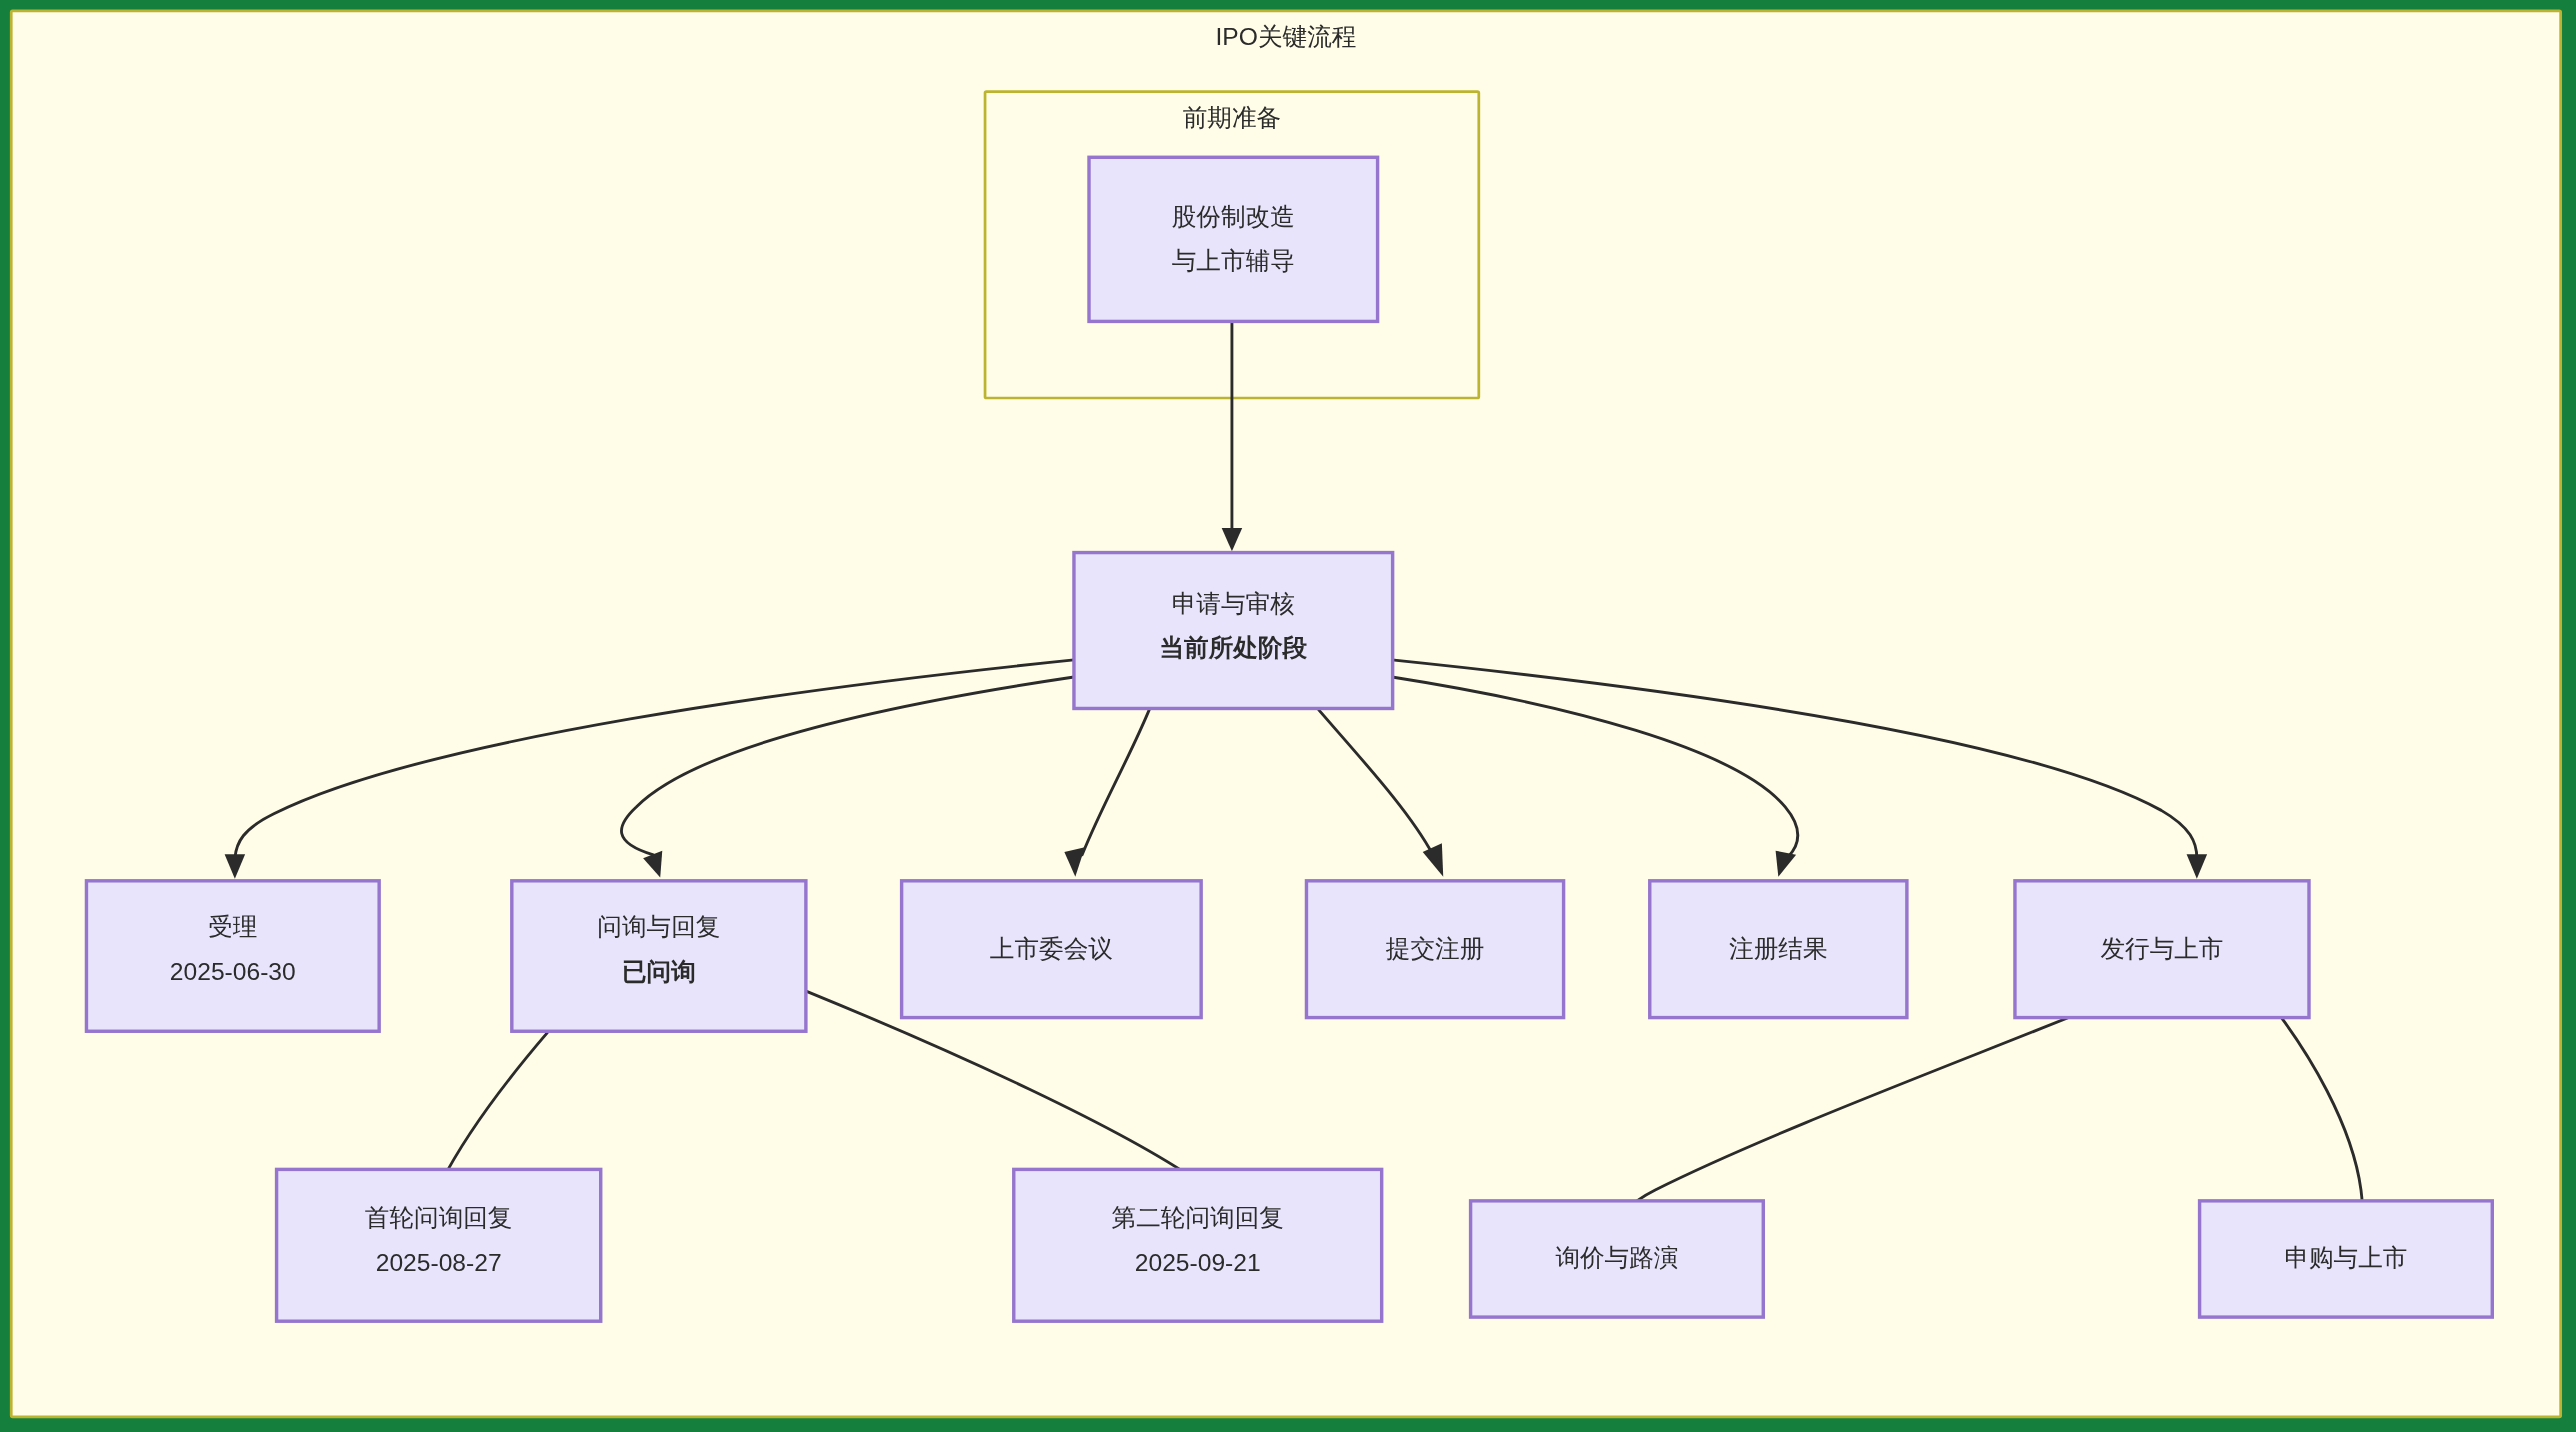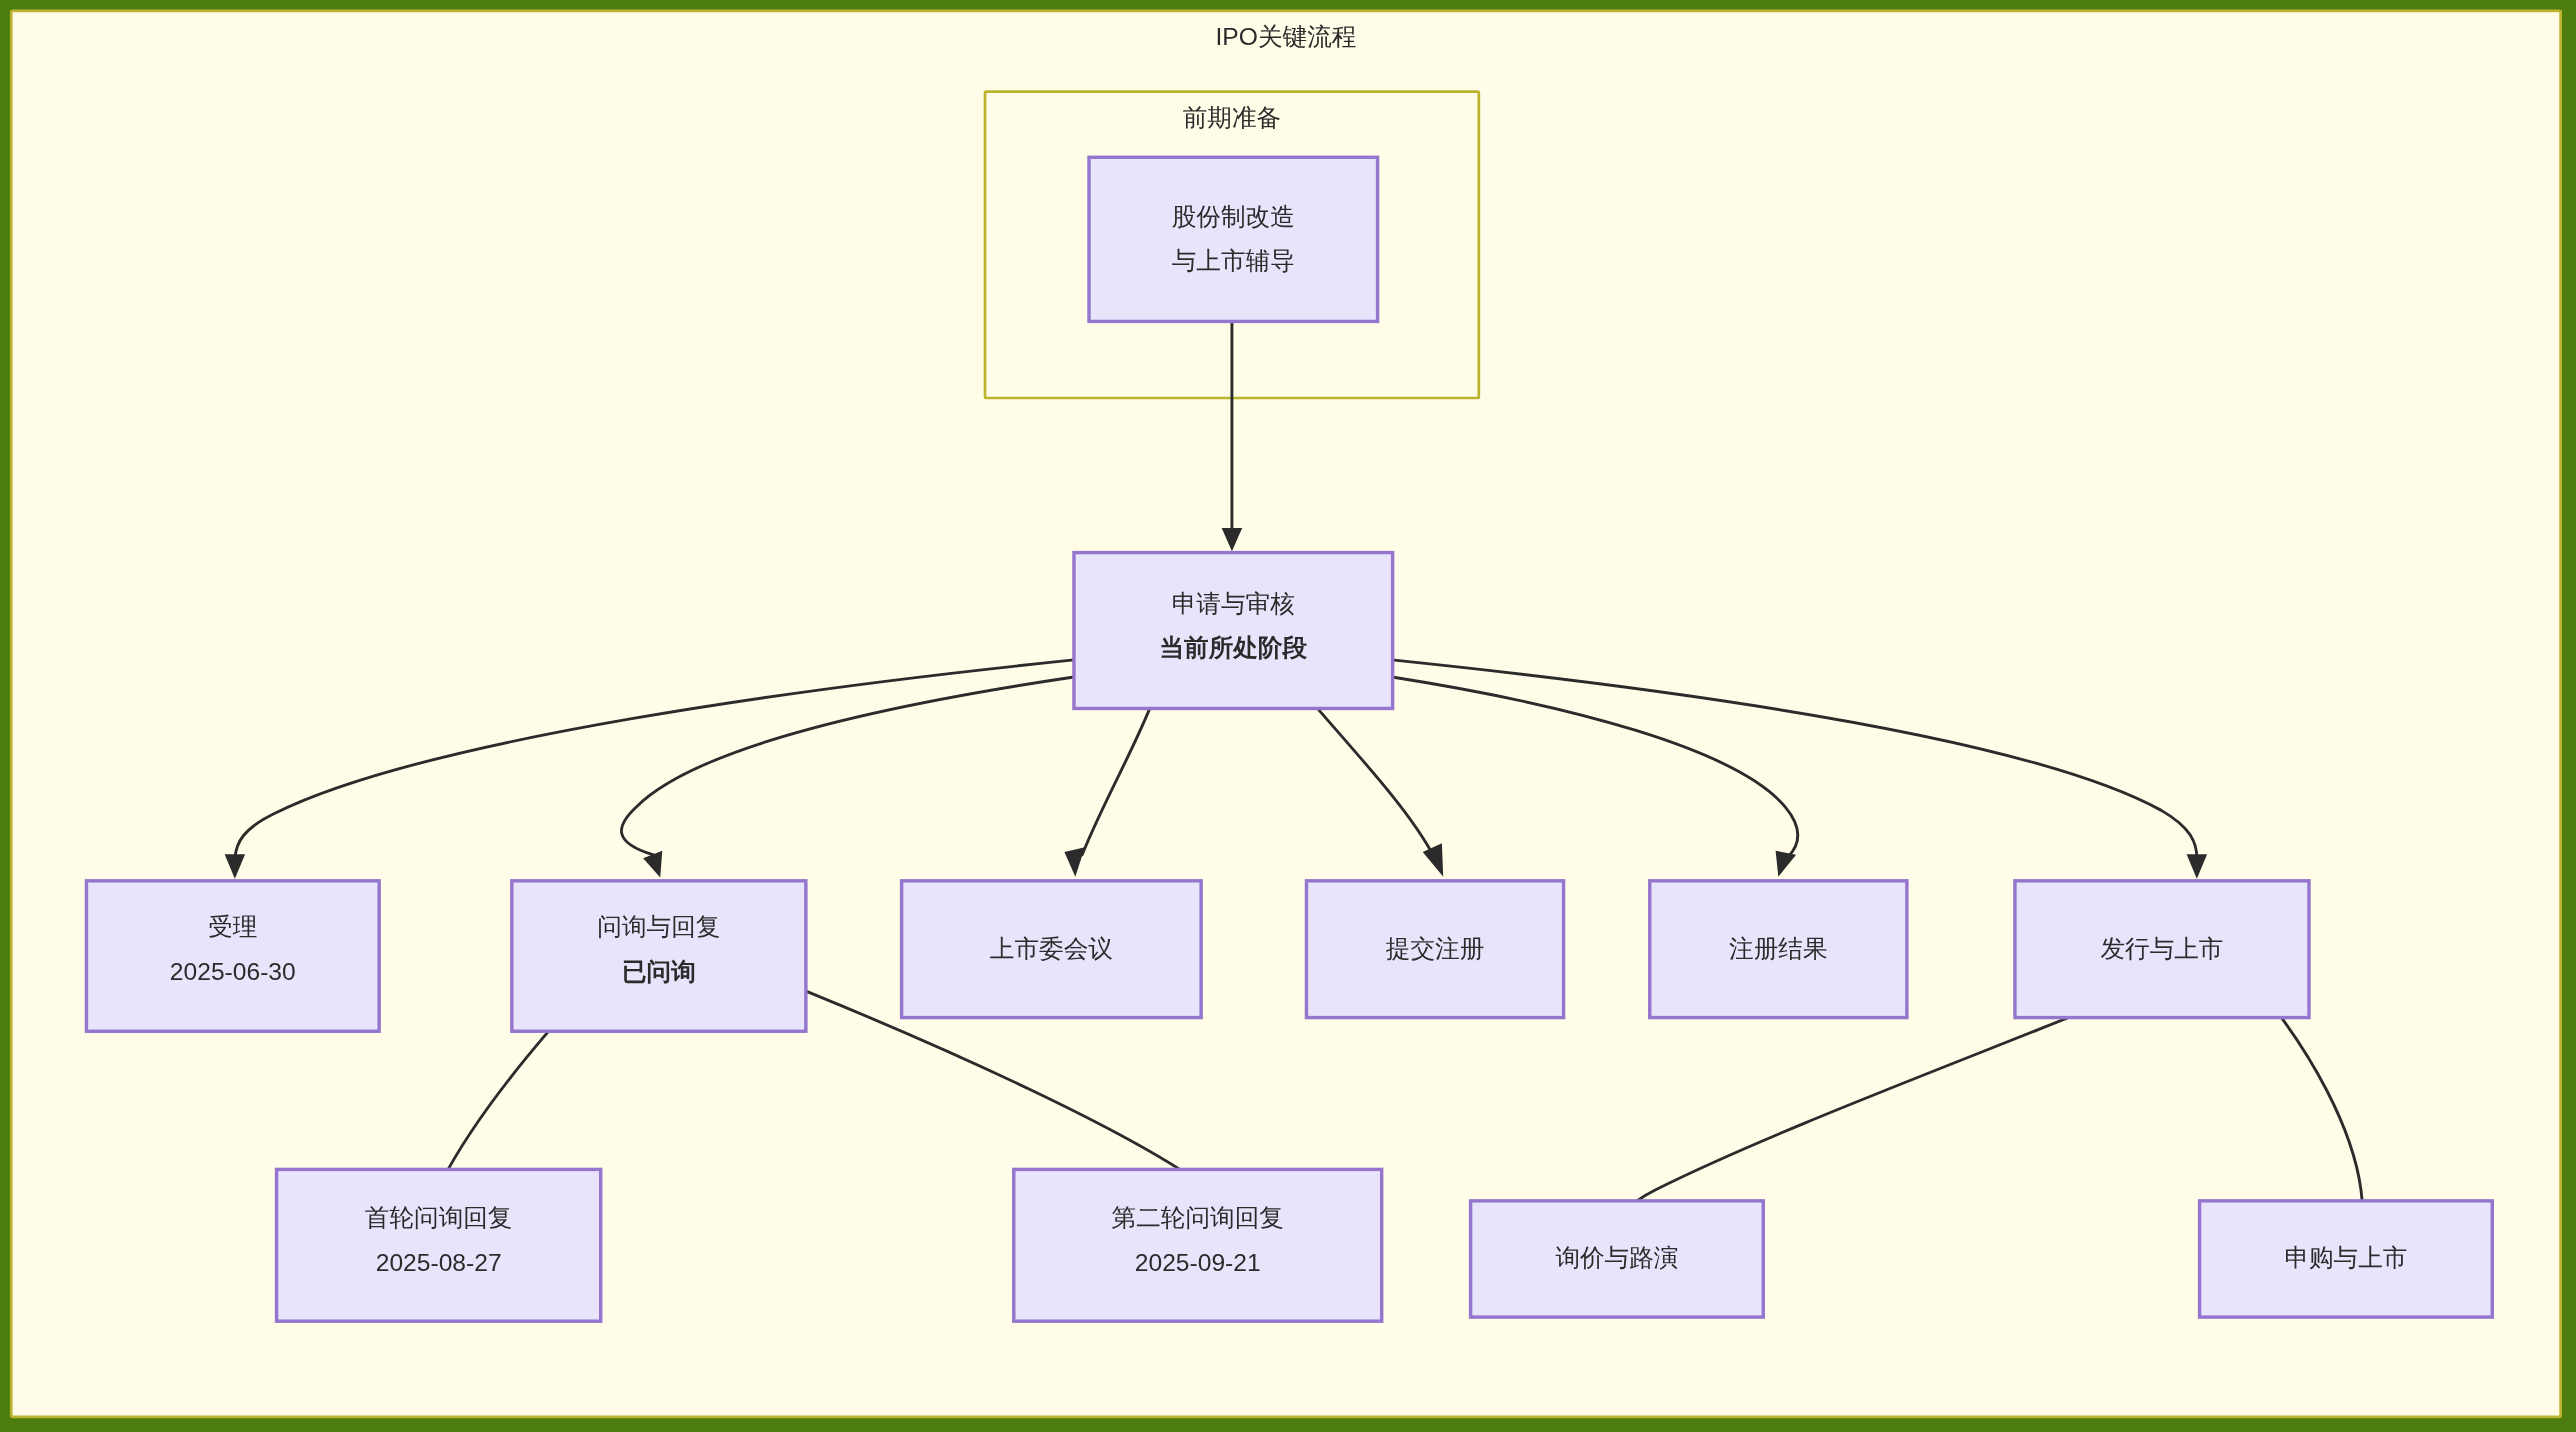--- a/index.html
+++ b/index.html
@@ -5,21 +5,21 @@
   html, body {
     margin: 0;
     padding: 0;
     background: #ffffff;
     font-family: "Liberation Sans", "DejaVu Sans", sans-serif;
   }
   #stage {
     position: relative;
     width: 2576px;
     height: 1432px;
-    background: #4d7c0f;
+    background: #15803d;
     overflow: hidden;
   }
   svg.diagram {
     display: block;
     width: 2576px;
     height: 1432px;
   }
   .frame-rect {
     fill: #fffde7;
     stroke: #bcb430;

